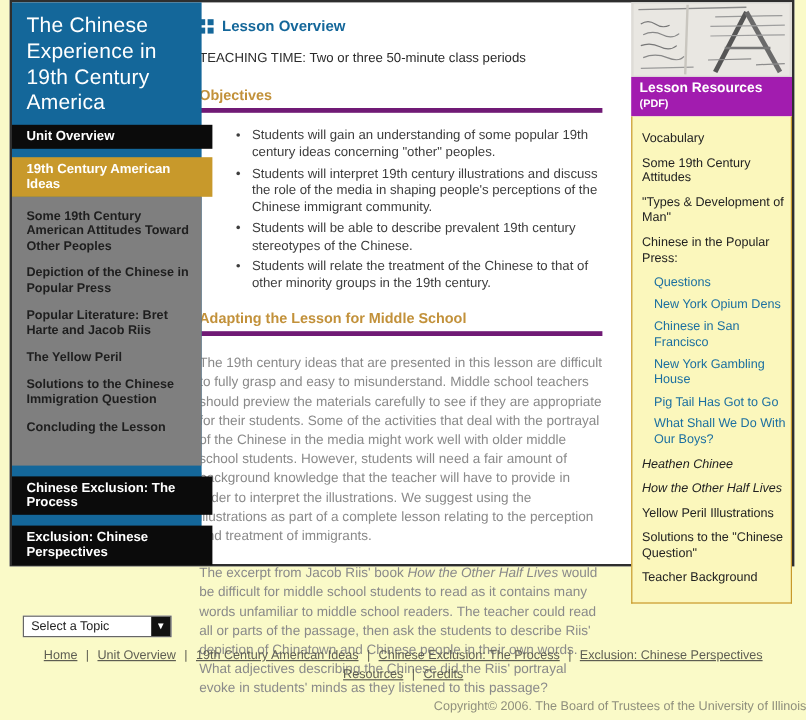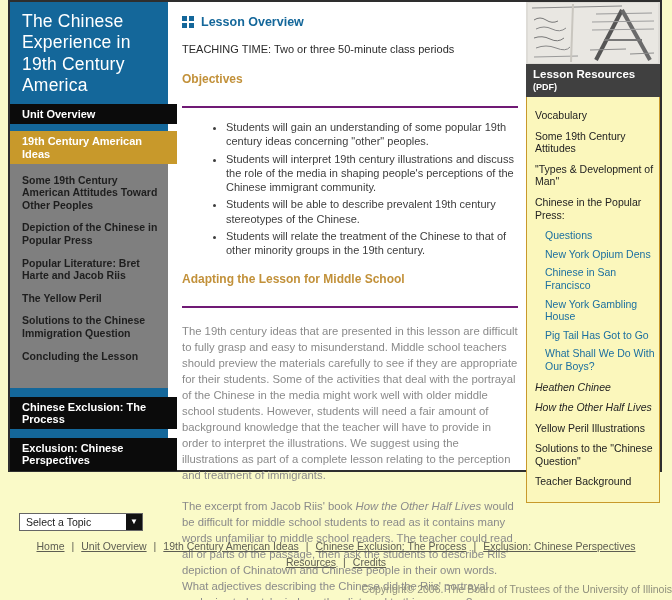--- a/index.html
+++ b/index.html
@@ -40,46 +40,46 @@
     margin:42px 0 0 9px; width:124px; height:18px; background:#fff;
     border:1px solid #666; display:flex; align-items:center;
     font-size:10.5px; color:#222; padding-left:6px; cursor:pointer;
   }
   .topic-arrow {
     margin-left:auto; width:16px; height:16px; background:#111; color:#fff;
     font-size:8px; display:flex; align-items:center; justify-content:center;
   }
   
   .main {
-    position:absolute; left:158px; top:0; bottom:0; width:362px;
+    position:absolute; left:142px; top:0; bottom:0; width:362px;
     padding:13px 12px 0 14px;
   }
   .overview-header { display:flex; align-items:center; gap:7px; }
   .ov-icon { display:grid; grid-template-columns:5px 5px; grid-template-rows:5px 5px; gap:2px; }
   .ov-icon span { background:#14679A; }
   .overview-header b { color:#14679A; font-size:12.5px; }
   .teaching-time { margin-top:14px; font-size:11px; color:#2a2a2a; }
   h2.section {
     margin-top:17px; font-size:12px; color:#C2913A;
-    border-bottom:2px solid #701a75; padding-bottom:20px;
+    border-bottom:4px solid #701a75; padding-bottom:4px;
   }
   ul.objectives { margin:12px 0 0 44px; }
   ul.objectives li {
     font-size:11px; color:#3d3d3d; line-height:1.3; margin-bottom:3px;
     padding-right:4px;
   }
   h2.section.adapting { margin-top:14px; }
   p.body {
     margin-top:15px; font-size:11.3px; color:#8a8a8a; line-height:1.42;
   }
   
   .rightcol { position:absolute; right:0; top:0; width:134px; z-index:2; }
   .doc-image { width:134px; height:62px; display:block; background:#e7e6e3; }
   .res-header {
-    background:#404040; color:#fff; font-weight:bold; font-size:11.5px;
+    background:#a21caf; color:#fff; font-weight:bold; font-size:11.5px;
     padding:4px 6px 5px 7px;
   }
   .res-header .pdf { font-size:9px; }
   .res-box {
     background:#FBF7BC; border:1px solid #C8992B; border-top:none;
     padding:4px 4px 6px 8px;
   }
   .res-item {
     font-size:10.5px; color:#222; margin:8px 0; line-height:1.2; cursor:pointer;
   }

